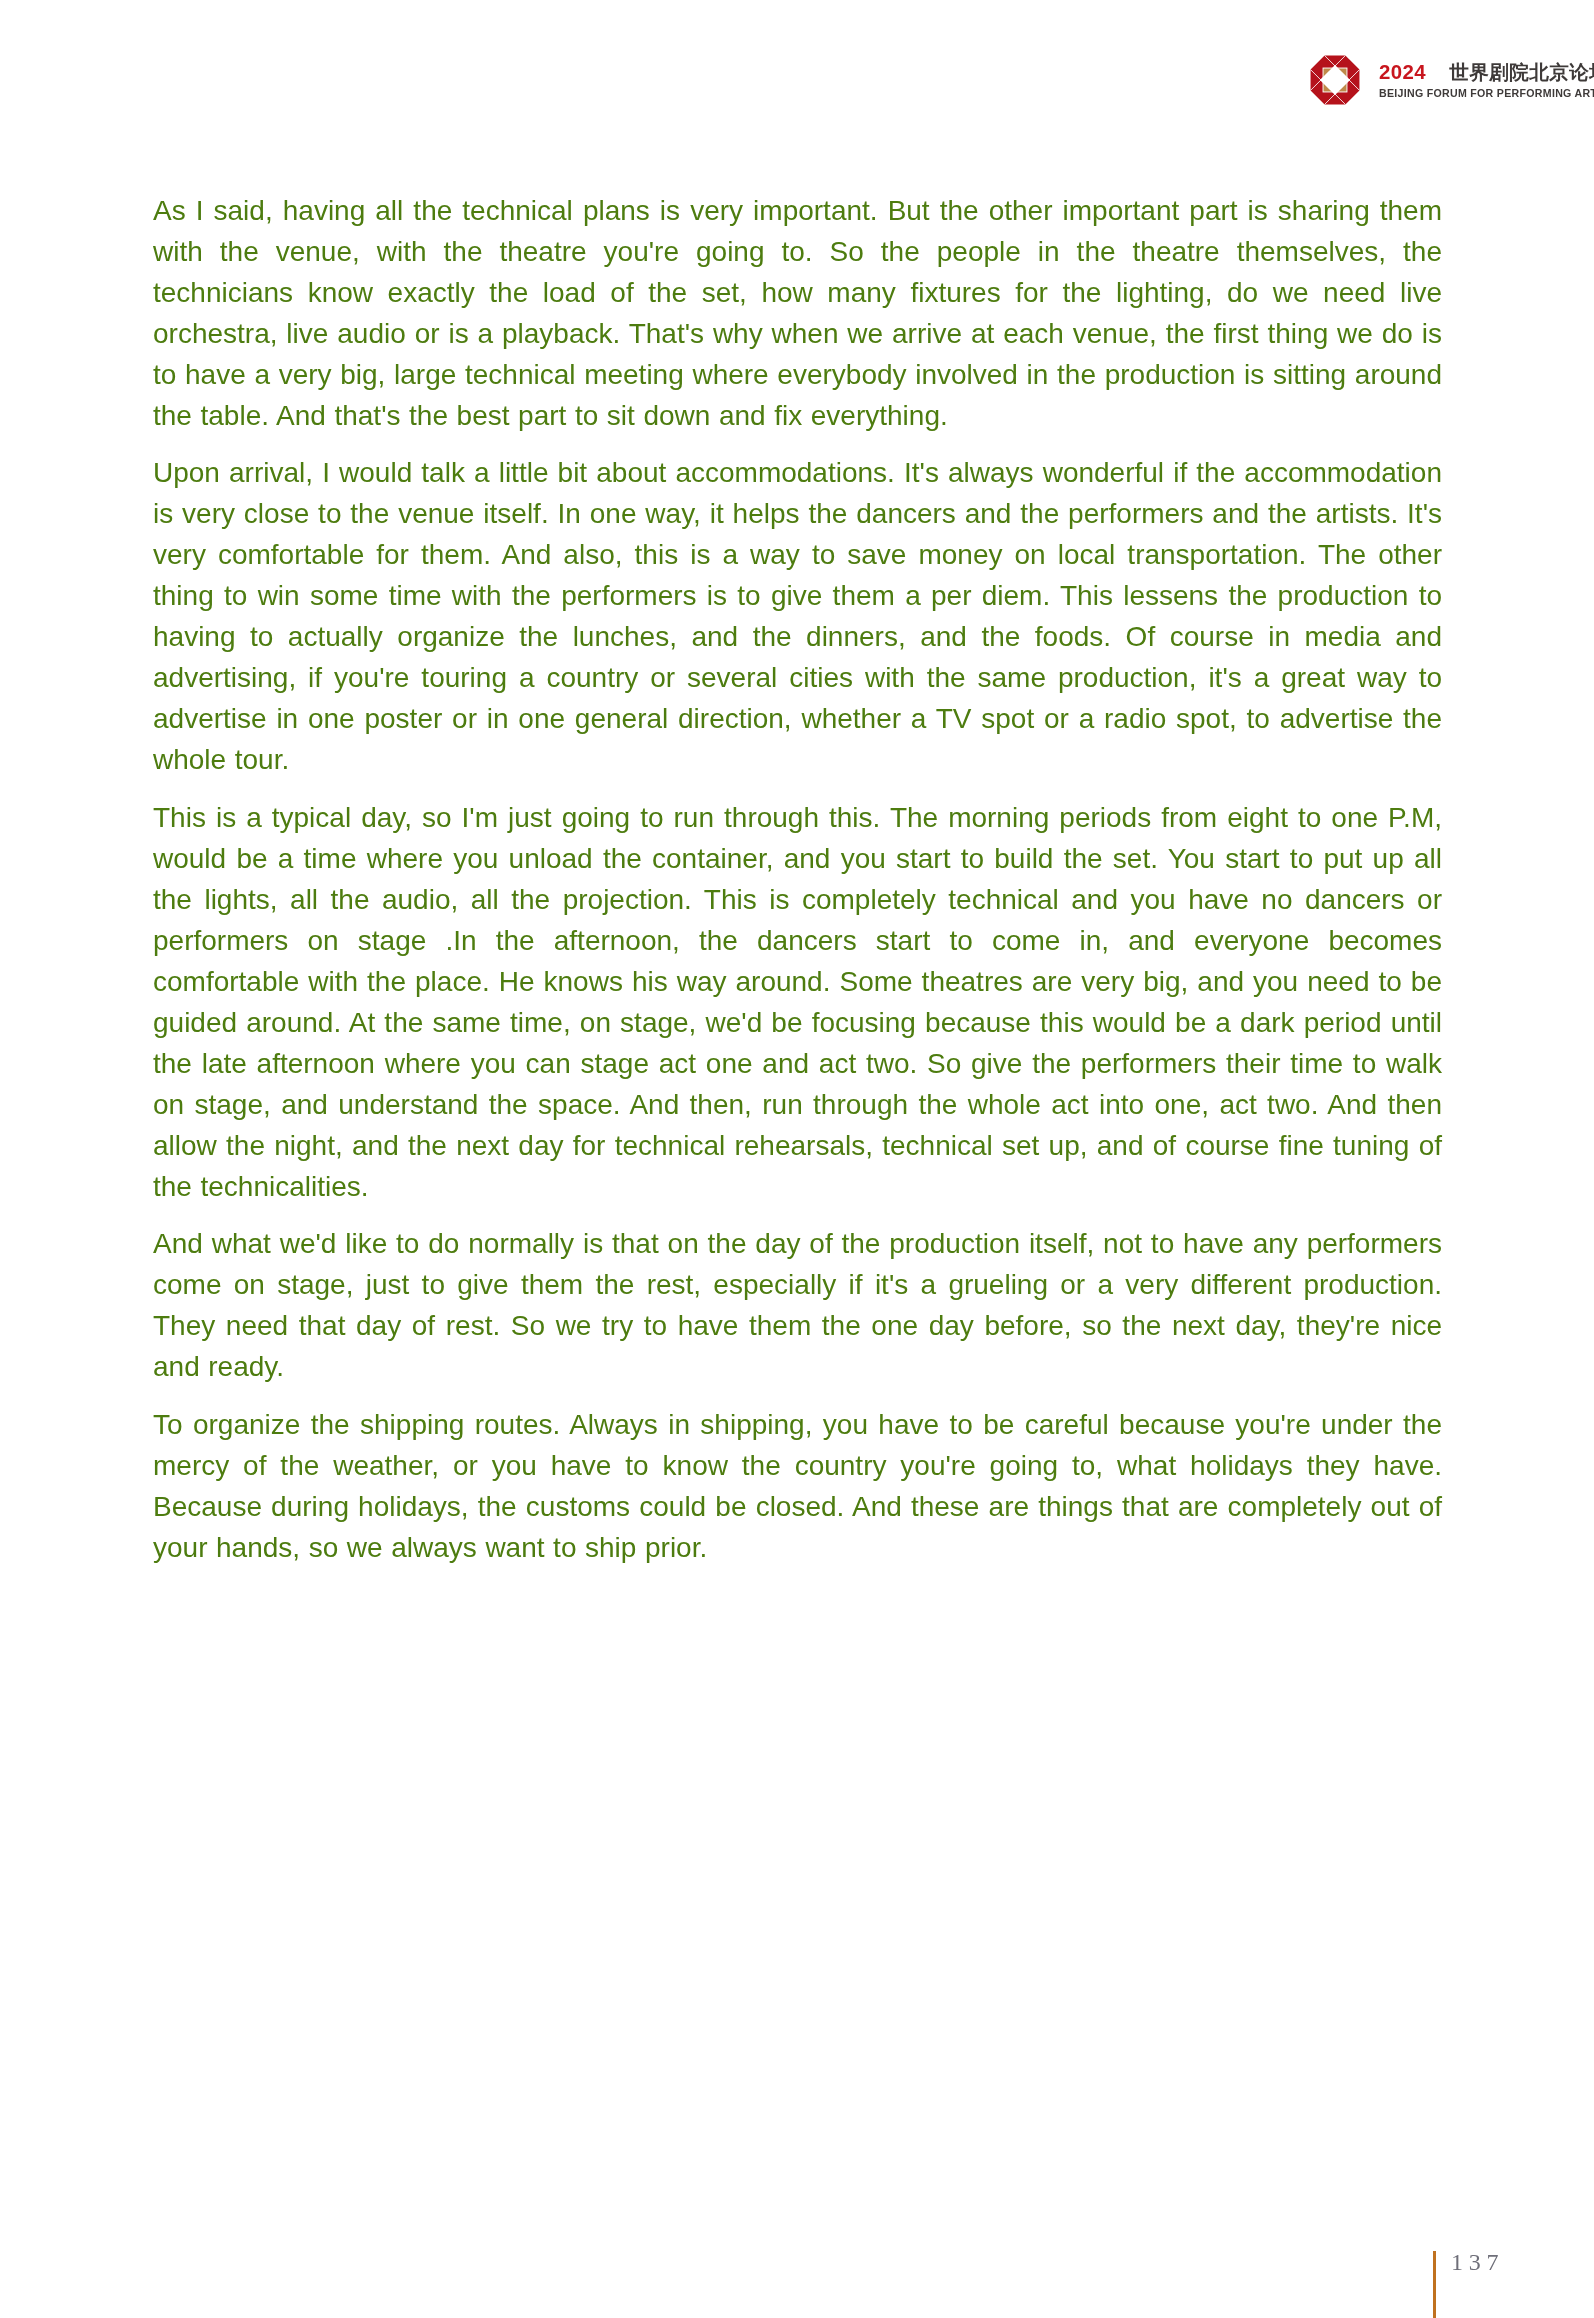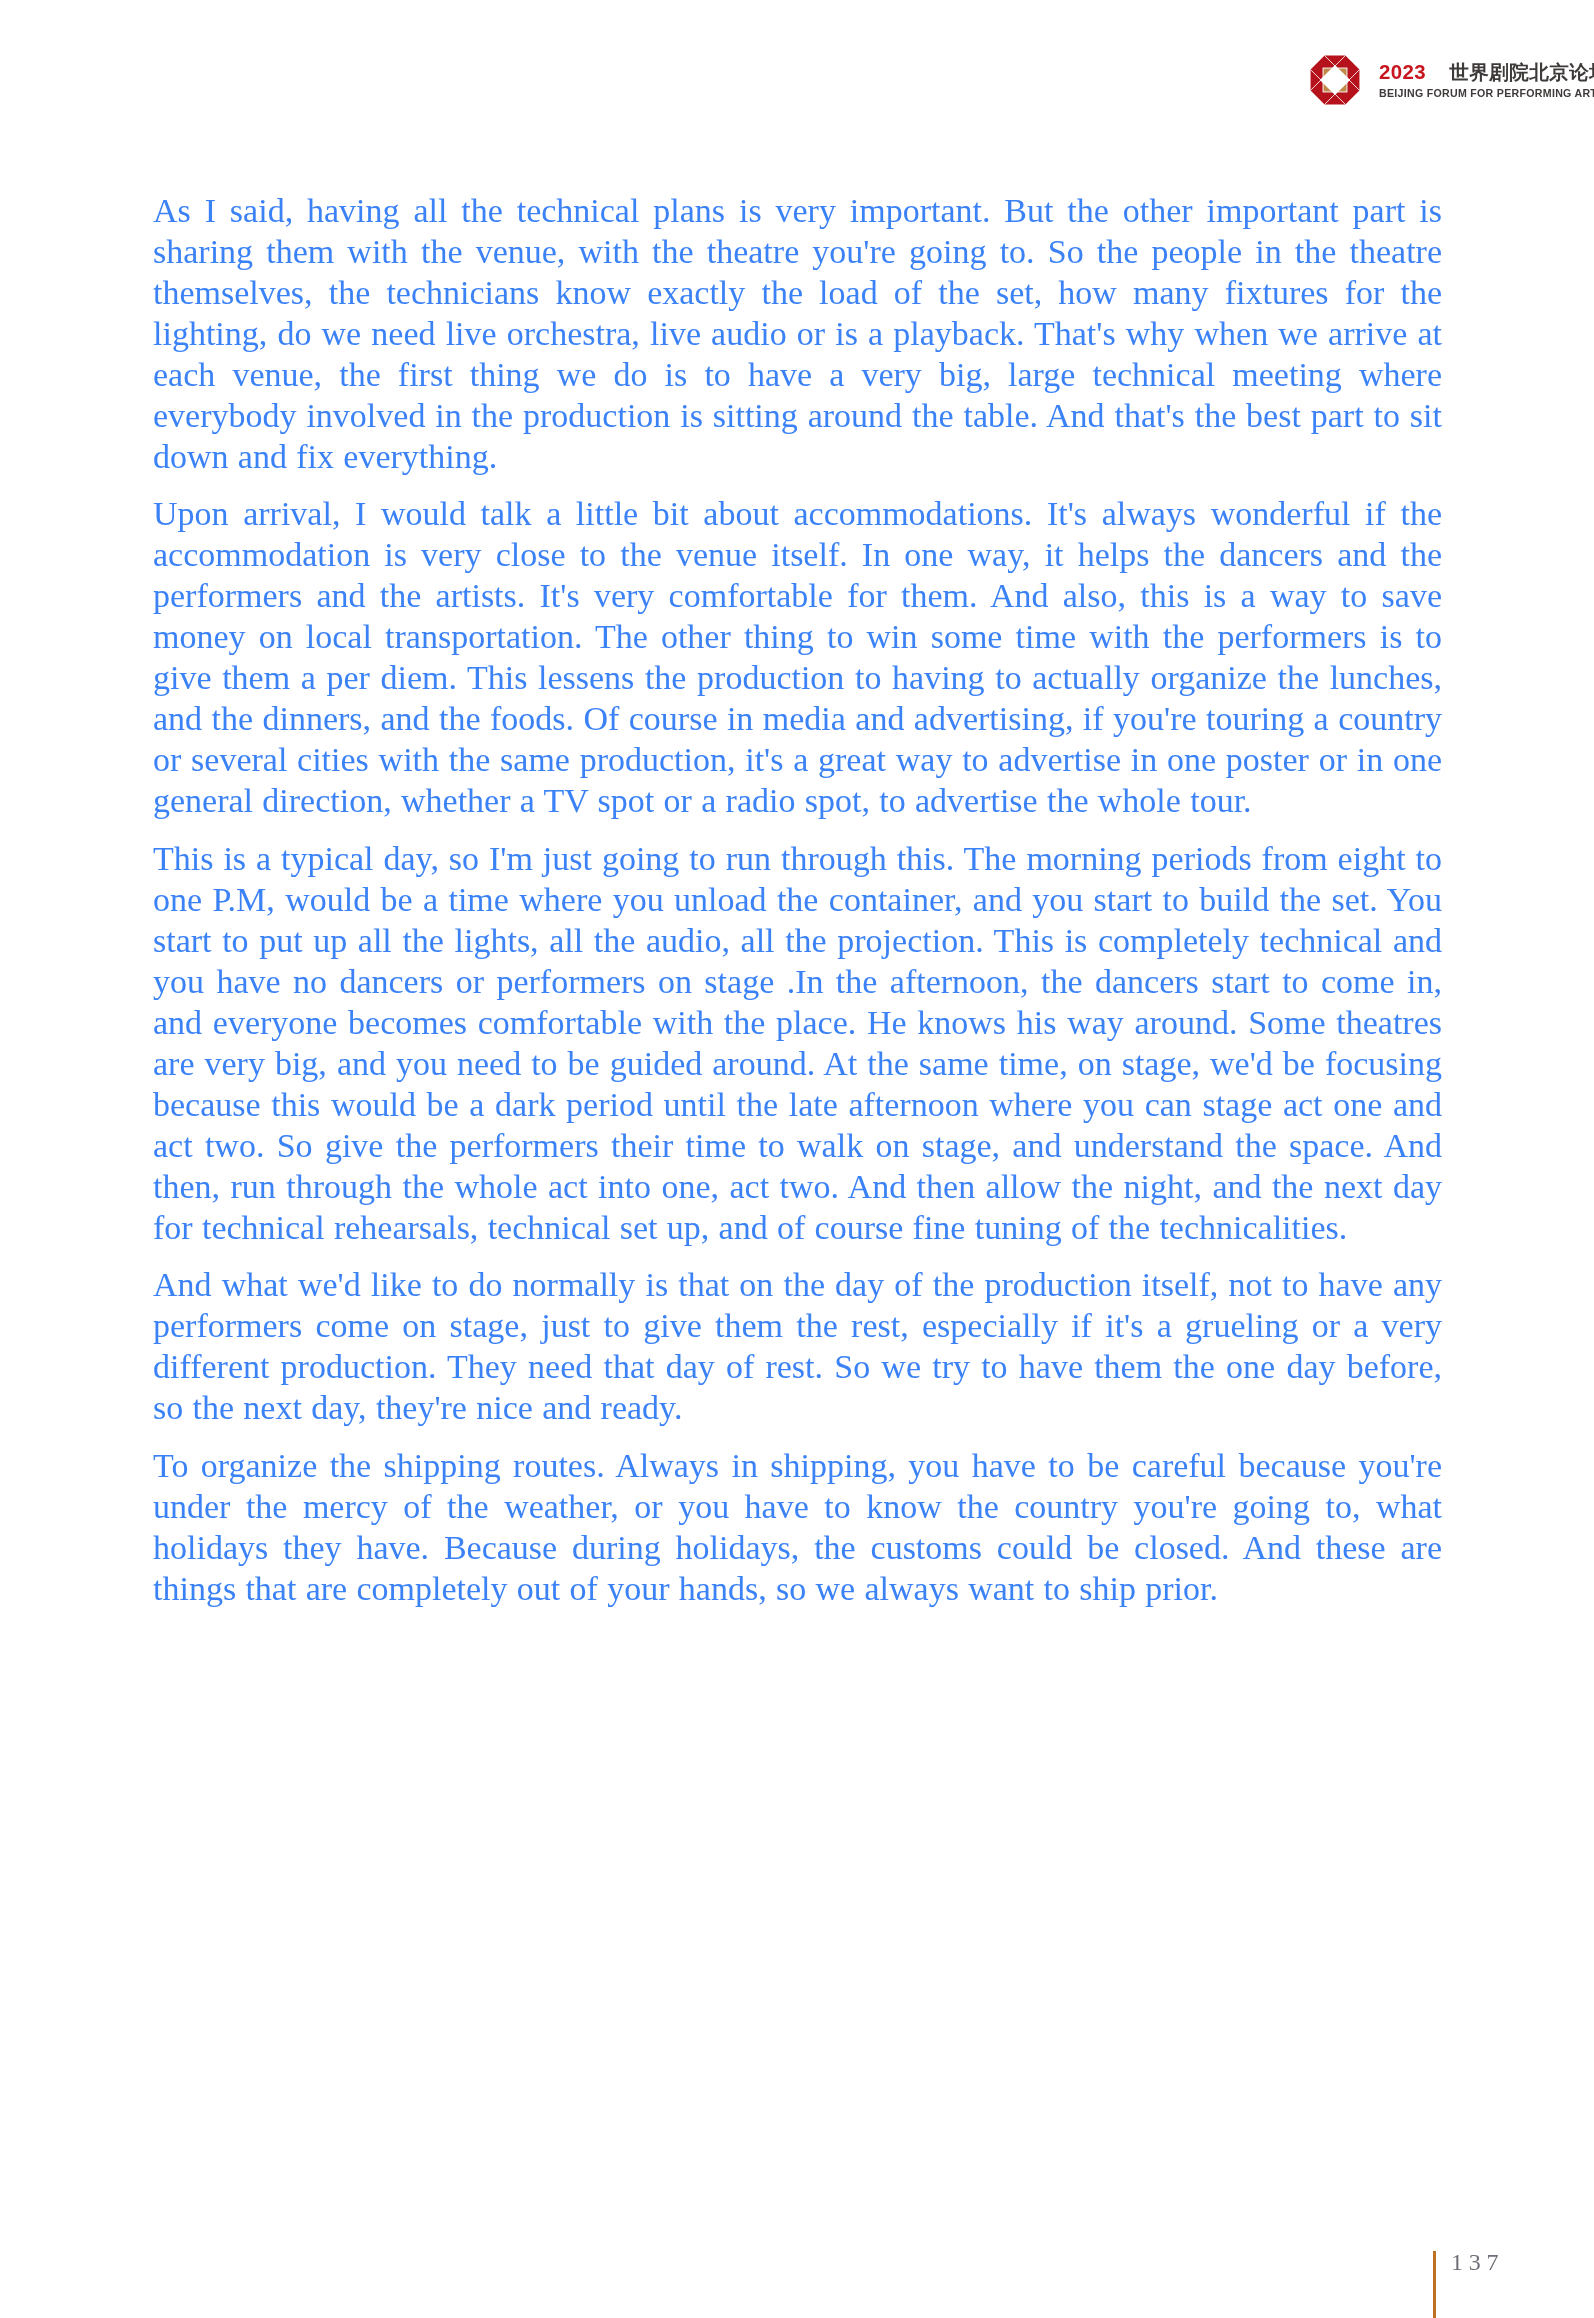--- a/index.html
+++ b/index.html
@@ -45,24 +45,24 @@
   }
 
   
   .content {
     position: absolute;
     top: 190px;
     left: 153px;
     width: 1289px;
   }
   .content p {
-    font-family: Liberation Serif, serif;
-    font-size: 34px;
+    font-family: Liberation Sans, sans-serif;
+    font-size: 28px;
     line-height: 41px;
-    color: #3b82f6;
+    color: #4d7c0f;
     text-align: justify;
     margin: 0 0 16.4px 0;
     word-spacing: 0.8px;
   }
   .content p:last-child { margin-bottom: 2px; }
 
   
   .footer-rule {
     position: absolute;
     left: 1433px;
@@ -95,21 +95,21 @@
           <line x1="70" y1="3" x2="3" y2="70"></line>
           <line x1="3" y1="30" x2="70" y2="97"></line>
           <line x1="97" y1="30" x2="30" y2="97"></line>
         </g>
         <rect x="27" y="27" width="46" height="46" fill="#bf8a4a" stroke="#ffffff" stroke-width="1.8"></rect>
         <polygon points="50,21 79,50 50,79 21,50" fill="#ffffff"></polygon>
       </svg>
     </span>
     <span class="logo-text">
       <span class="logo-line1">
-        <span class="logo-year">2023</span><span class="logo-title-cn">世界剧院北京论坛</span>
+        <span class="logo-year">2024</span><span class="logo-title-cn">世界剧院北京论坛</span>
       </span>
       <span class="logo-subtitle">BEIJING FORUM FOR PERFORMING ARTS</span>
     </span>
   </div>
 
   <div class="content">
     <p>As I said, having all the technical plans is very important. But the other important part is sharing them with the venue, with the theatre you're going to. So the people in the theatre themselves, the technicians know exactly the load of the set, how many fixtures for the lighting, do we need live orchestra, live audio or is a playback. That's why when we arrive at each venue, the first thing we do is to have a very big, large technical meeting where everybody involved in the production is sitting around the table. And that's the best part to sit down and fix everything.</p>
     <p>Upon arrival, I would talk a little bit about accommodations. It's always wonderful if the accommodation is very close to the venue itself. In one way, it helps the dancers and the performers and the artists. It's very comfortable for them. And also, this is a way to save money on local transportation. The other thing to win some time with the performers is to give them a per diem. This lessens the production to having to actually organize the lunches, and the dinners, and the foods. Of course in media and advertising, if you're touring a country or several cities with the same production, it's a great way to advertise in one poster or in one general direction, whether a TV spot or a radio spot, to advertise the whole tour.</p>
     <p>This is a typical day, so I'm just going to run through this. The morning periods from eight to one P.M, would be a time where you unload the container, and you start to build the set. You start to put up all the lights, all the audio, all the projection. This is completely technical and you have no dancers or performers on stage .In the afternoon, the dancers start to come in, and everyone becomes comfortable with the place. He knows his way around. Some theatres are very big, and you need to be guided around. At the same time, on stage, we'd be focusing because this would be a dark period until the late afternoon where you can stage act one and act two. So give the performers their time to walk on stage, and understand the space. And then, run through the whole act into one, act two. And then allow the night, and the next day for technical rehearsals, technical set up, and of course fine tuning of the technicalities.</p>
     <p>And what we'd like to do normally is that on the day of the production itself, not to have any performers come on stage, just to give them the rest, especially if it's a grueling or a very different production. They need that day of rest. So we try to have them the one day before, so the next day, they're nice and ready.</p>

